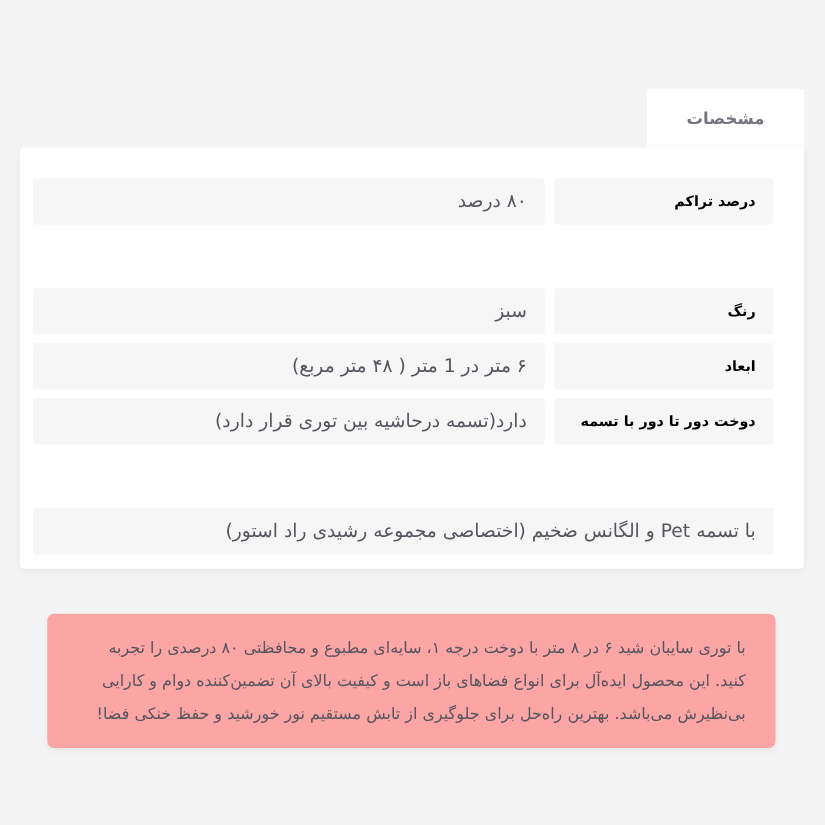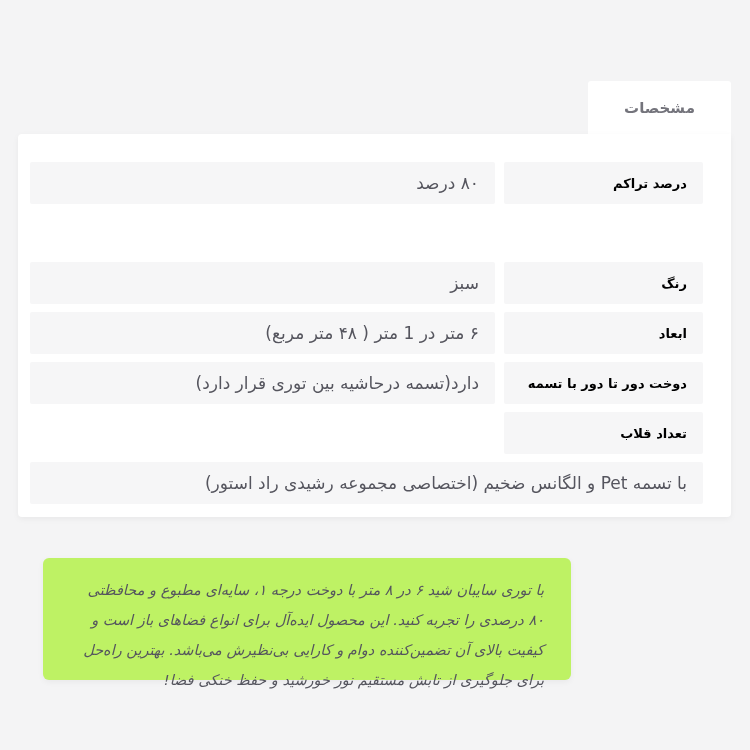--- a/index.html
+++ b/index.html
@@ -74,27 +74,26 @@
     font-size: 17px;
     font-weight: 400;
     color: #55555e;
   }
 
   
   .desc-card {
     position: absolute;
     top: 558px;
     left: 43px;
-    width: 528px;
+    width: 662px;
     height: 122px;
-    background: #bef264;
+    background: #fca5a5;
     border-radius: 6px;
     box-shadow: 0 2px 6px rgba(0,0,0,0.05);
     padding: 17px 27px 13px 27px;
-    font-style: italic;
   }
   .desc-card p {
     font-size: 14.5px;
     line-height: 30px;
     color: #55555e;
     text-align: right;
   }
 </style>
 </head>
 <body>
@@ -122,21 +121,20 @@
     <div class="spec-cell label">ابعاد</div>
     <div class="spec-cell value">۶ متر در 1 متر ( ۴۸ متر مربع)</div>
   </div>
 
   <div class="spec-row">
     <div class="spec-cell label">دوخت دور تا دور با تسمه</div>
     <div class="spec-cell value">دارد(تسمه درحاشیه بین توری قرار دارد)</div>
   </div>
 
   <div class="spec-row">
-    <div class="spec-cell label">تعداد قلاب</div>
   </div>
 
   <div class="spec-row">
     <div class="spec-cell value">با تسمه Pet و الگانس ضخیم (اختصاصی مجموعه رشیدی راد استور)</div>
   </div>
 </div>
 </div>
 
 <div class="desc-card">
   <p>با توری سایبان شید ۶ در ۸ متر با دوخت درجه ۱، سایه‌ای مطبوع و محافظتی ۸۰ درصدی را تجربه کنید. این محصول ایده‌آل برای انواع فضاهای باز است و کیفیت بالای آن تضمین‌کننده دوام و کارایی بی‌نظیرش می‌باشد. بهترین راه‌حل برای جلوگیری از تابش مستقیم نور خورشید و حفظ خنکی فضا!</p>

